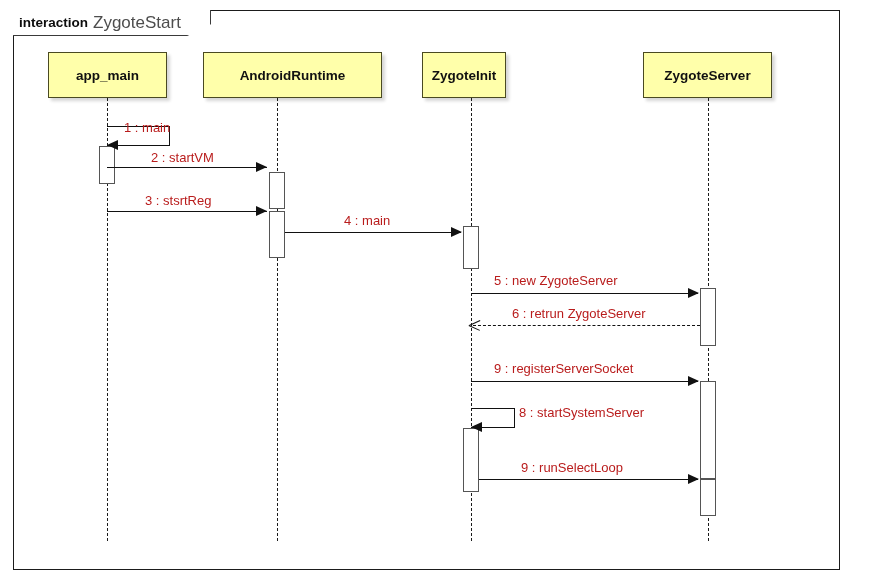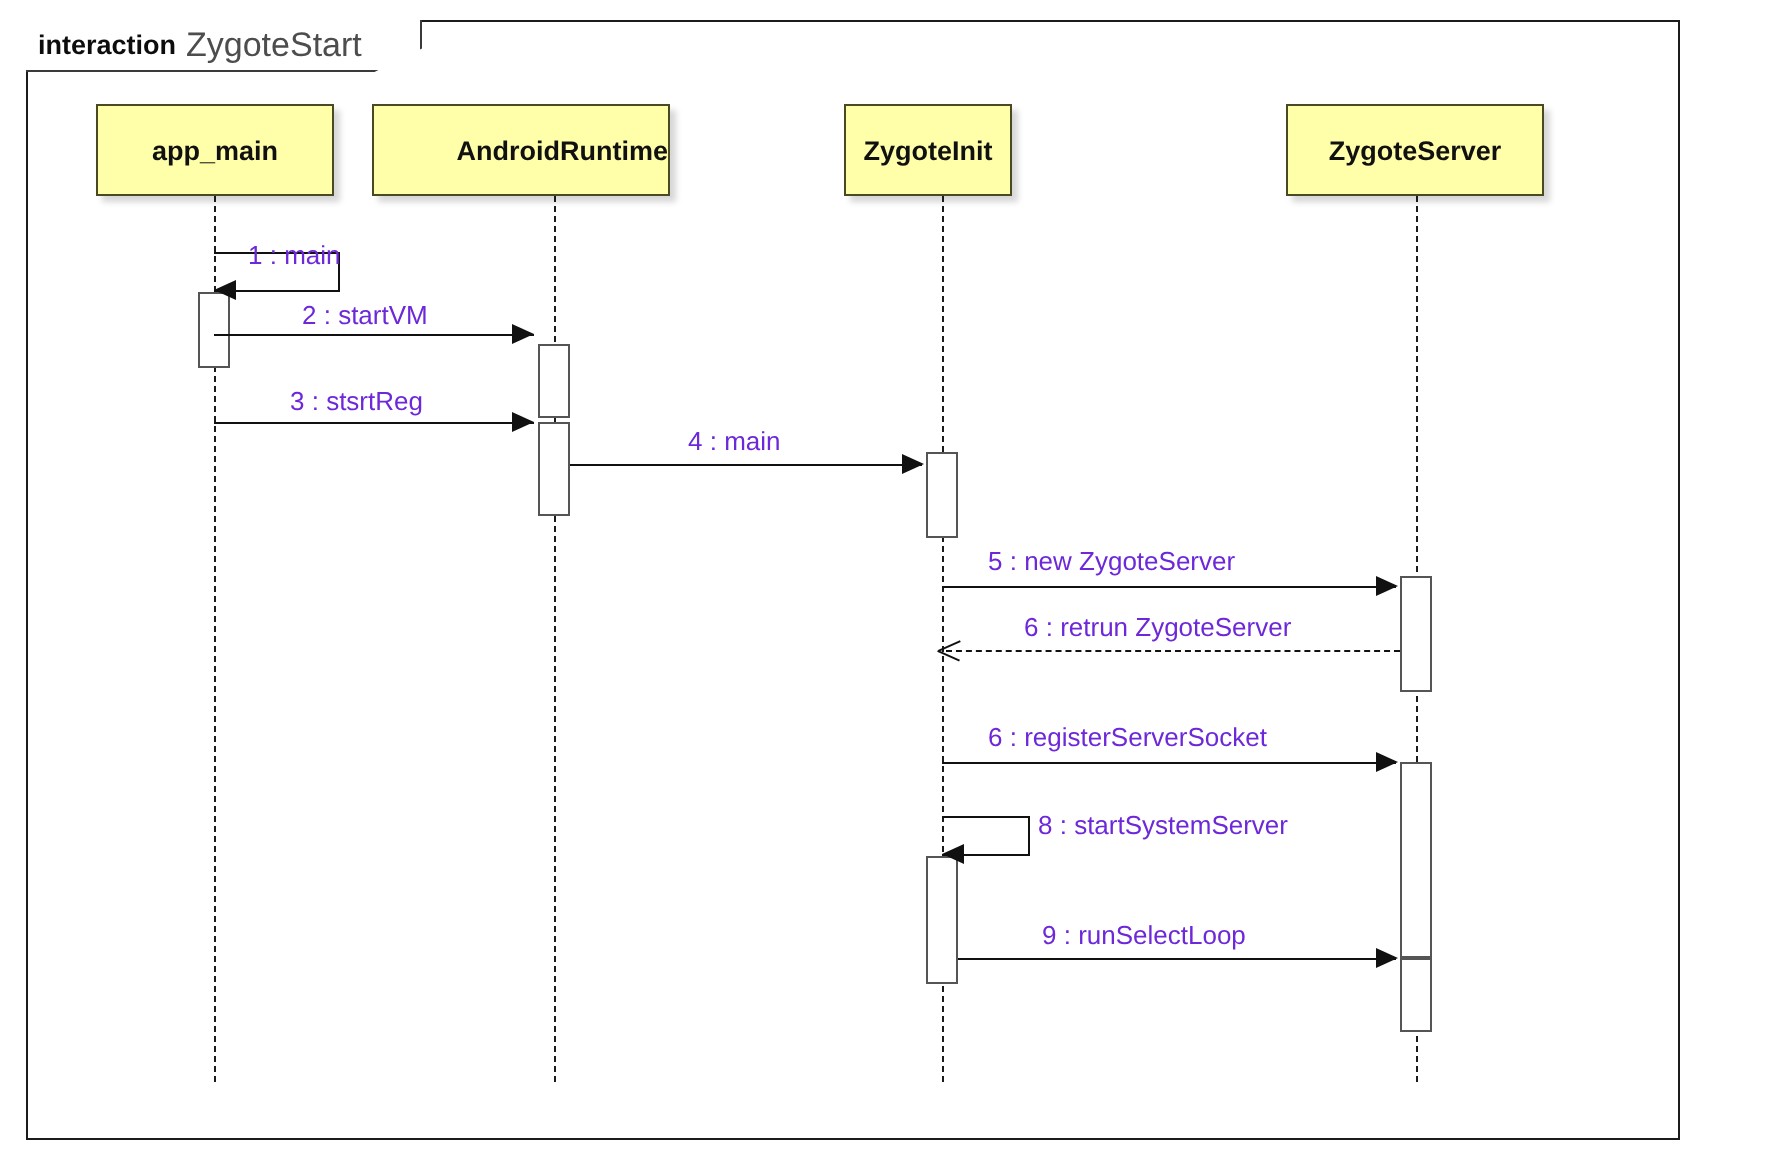--- a/index.html
+++ b/index.html
@@ -115,41 +115,41 @@
     box-sizing:border-box;
     border:1.4px solid #111111;
     border-left:none;
     background:transparent;
   }
 
   
   .msglabel{
     position:absolute;
     font-size:13px;
-    color:#6d28d9;
+    color:#b91c1c;
     white-space:nowrap;
     line-height:15px;
   }
 </style>
 </head>
 <body>
 
 <div id="stage">
 
   <div class="frame"></div>
 
   <div class="frame-tab" style="width:198px;">
     <span class="kw">interaction</span>
     <span class="nm">ZygoteStart</span>
   </div>
 
   <div class="plbox" style="left:48px;top:52px;width:119px;height:46px;">
     <span>app_main</span>
   </div>
-  <div class="plbox" style="left:186px;top:52px;width:149px;height:46px;justify-content:flex-end;">
+  <div class="plbox" style="left:203px;top:52px;width:179px;height:46px;">
     <span>AndroidRuntime</span>
   </div>
   <div class="plbox" style="left:422px;top:52px;width:84px;height:46px;">
     <span>ZygoteInit</span>
   </div>
   <div class="plbox" style="left:643px;top:52px;width:129px;height:46px;">
     <span>ZygoteServer</span>
   </div>
 
   <div class="lifeline" style="left:107px;top:98px;height:443px;"></div>
@@ -192,21 +192,21 @@
   <div class="msgline" style="left:471px;top:293px;width:227px;"></div>
   <div class="ah-right" style="left:688px;top:287.5px;"></div>
   <div class="msglabel" style="left:494px;top:273px;">5 : new ZygoteServer</div>
 
   <div class="msgline ret" style="left:473px;top:325px;width:227px;"></div>
   <div class="ah-open-left" style="left:469px;top:319px;"></div>
   <div class="msglabel" style="left:512px;top:306px;">6 : retrun ZygoteServer</div>
 
   <div class="msgline" style="left:471px;top:381px;width:227px;"></div>
   <div class="ah-right" style="left:688px;top:375.5px;"></div>
-  <div class="msglabel" style="left:494px;top:361px;">6 : registerServerSocket</div>
+  <div class="msglabel" style="left:494px;top:361px;">9 : registerServerSocket</div>
 
   <div class="selfloop" style="left:471px;top:408px;width:44px;height:20px;"></div>
   <div class="ah-left" style="left:471px;top:422px;"></div>
   <div class="msglabel" style="left:519px;top:405px;">8 : startSystemServer</div>
 
   <div class="msgline" style="left:479px;top:479px;width:219px;"></div>
   <div class="ah-right" style="left:688px;top:473.5px;"></div>
   <div class="msglabel" style="left:521px;top:460px;">9 : runSelectLoop</div>
 
 </div>

